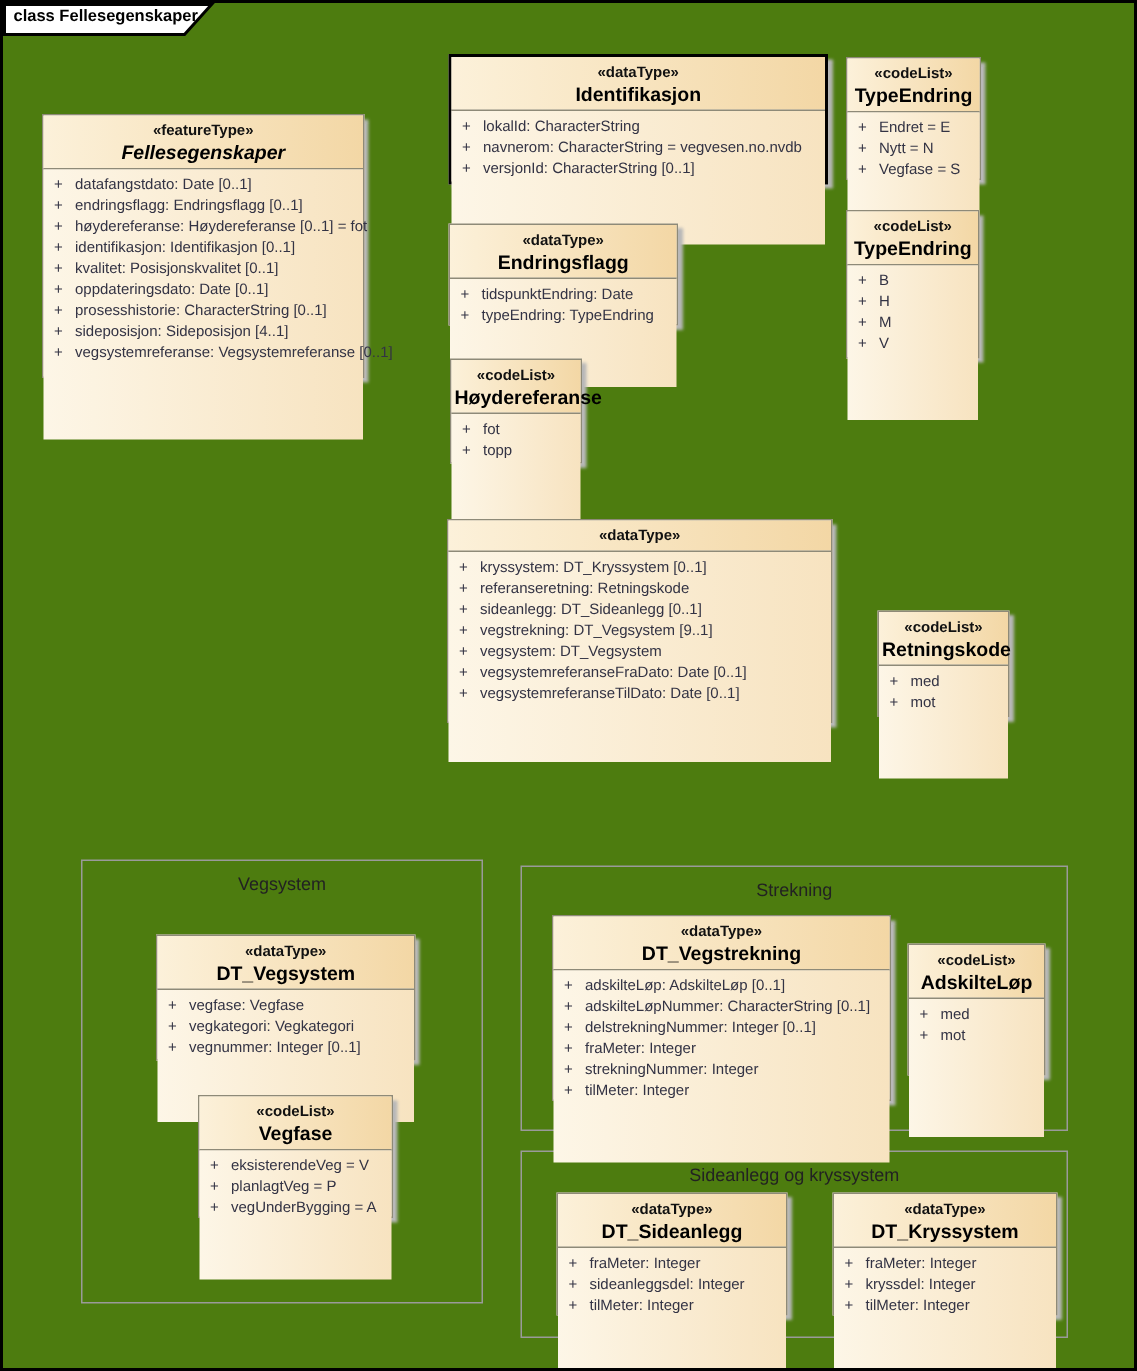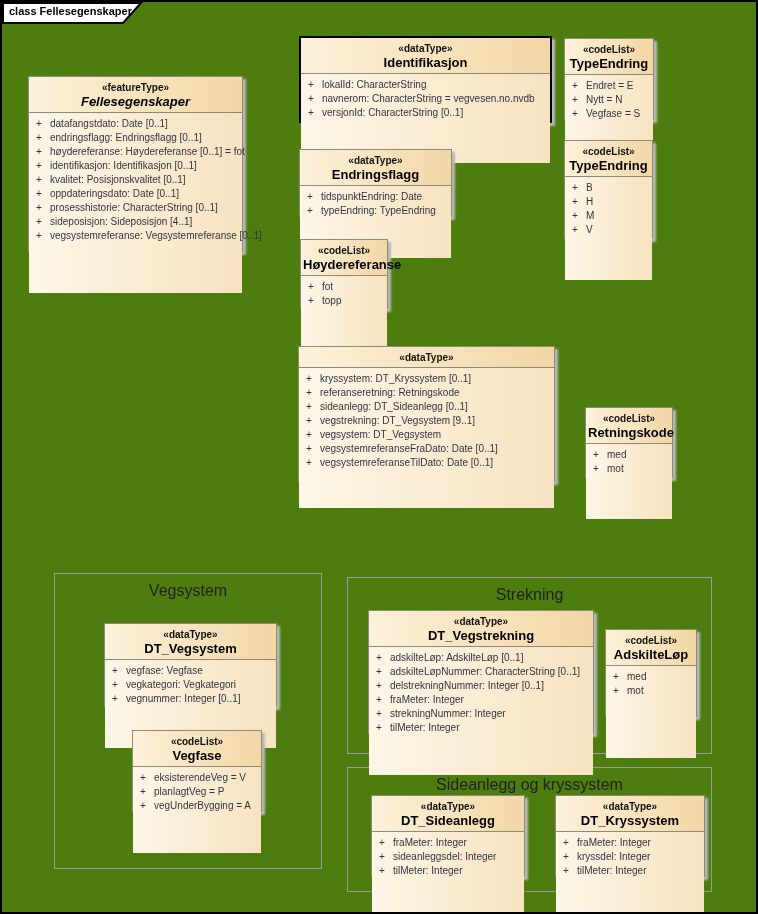--- a/index.html
+++ b/index.html
@@ -13,21 +13,21 @@
   .box-header{background:linear-gradient(to right,#fcf1da,#f3d7a5);border-bottom:1px solid #8e8a78;text-align:center;padding:4px 2px 3px 2px;}
   .stereotype{font-size:10px;font-weight:bold;color:#111;line-height:13px;}
   .class-name{font-size:13px;font-weight:bold;color:#000;line-height:15px;}
   .class-name.abstract{font-style:italic;}
   .box-attrs{background:linear-gradient(to right,#fdf6e7,#f7e3c0);padding:4px 3px 2px 3px;height:100%;}
   .attr{display:flex;white-space:nowrap;line-height:14px;}
   .plus{width:14px;padding-left:4px;font-size:10px;color:#333344;flex:0 0 auto;}
   .attr-text{font-size:10px;color:#333344;}
 
   .container-box{position:absolute;border:1px solid #9a9a9a;background:transparent;box-sizing:border-box;}
-  .container-label{position:absolute;top:8px;left:0;right:0;text-align:center;font-size:16px;color:#222;}
+  .container-label{position:absolute;top:8px;left:0;right:0;text-align:center;font-size:12px;color:#222;}
 </style>
 </head>
 <body>
 
 <div class="frame">
 
   <div class="diagram-tab">
     <svg width="142" height="22">
       <polygon points="1,1 139,1 121,21 1,21" fill="#ffffff" stroke="#000000" stroke-width="2"></polygon>
     </svg>

